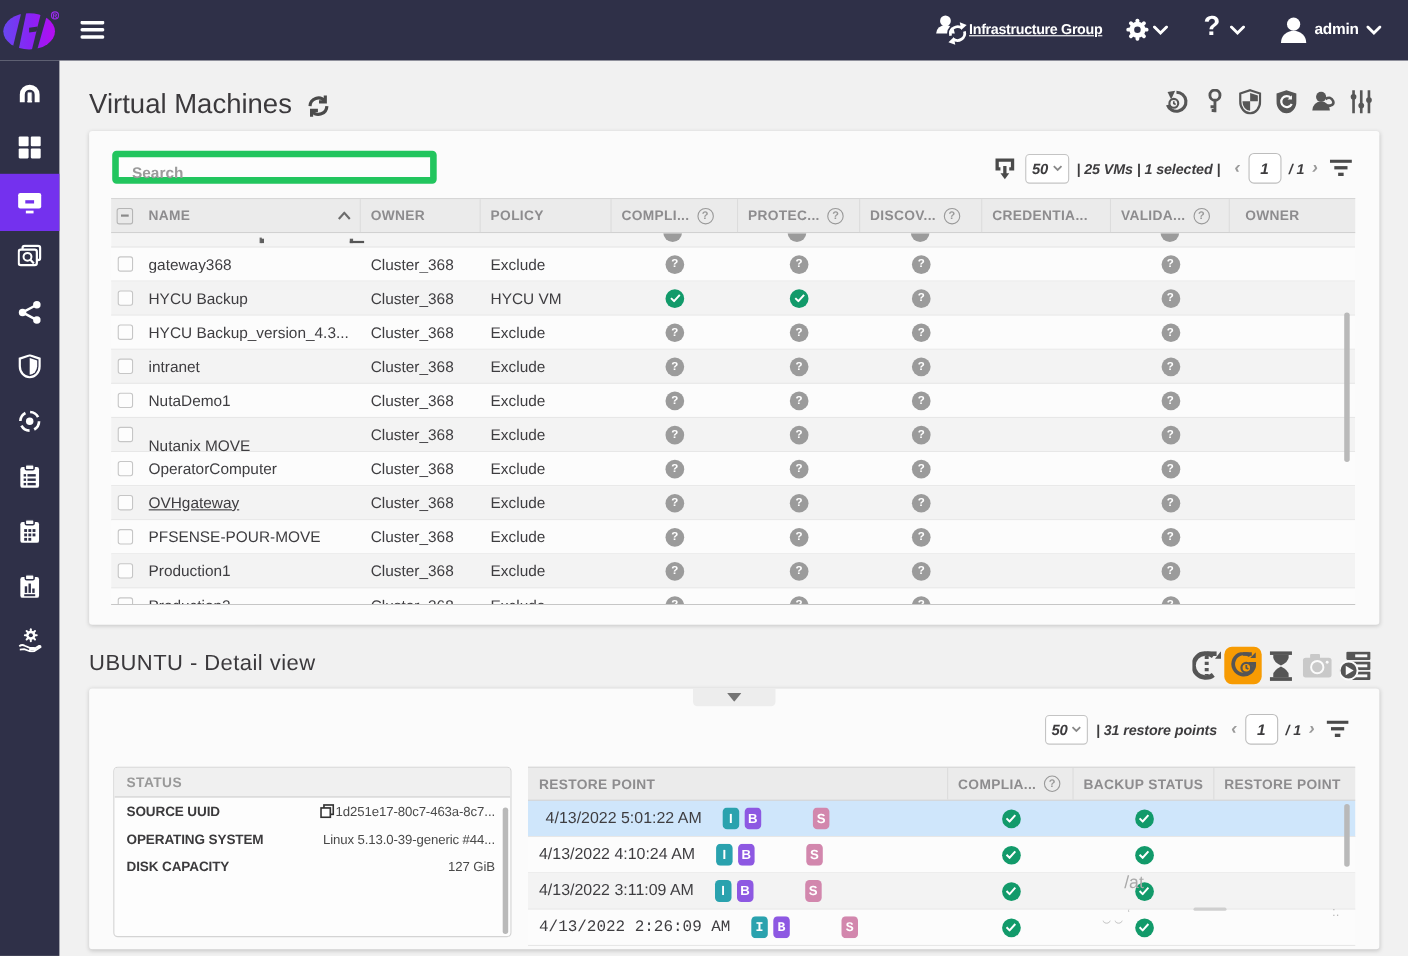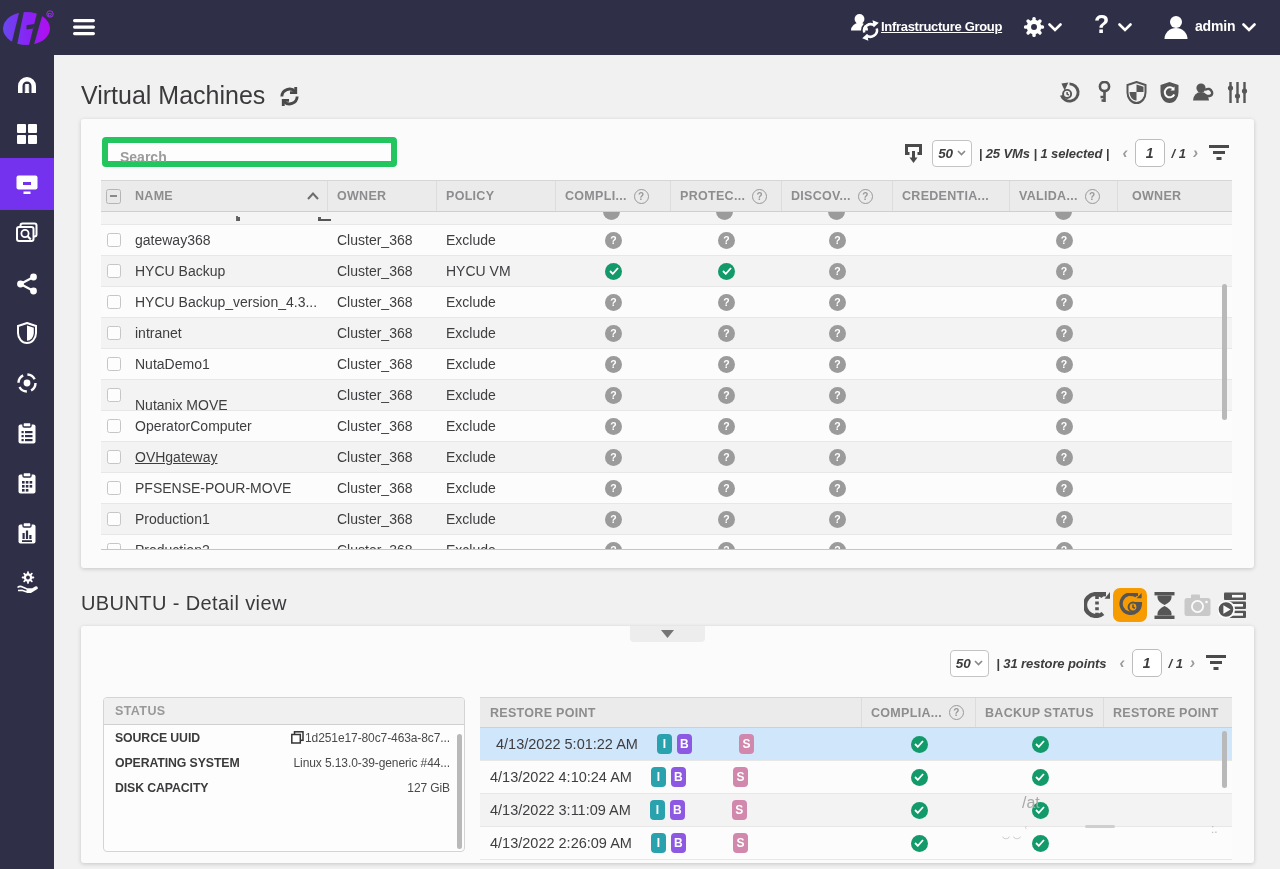--- a/index.html
+++ b/index.html
@@ -759,21 +759,21 @@
           <div class="ccell" style="width:128px;">
             <span class="ok">
               <svg width="10" height="8" viewBox="0 0 10 8">
                 <path d="M1,4 L3.8,6.8 L9,1" stroke="#fff" stroke-width="1.8" fill="none"></path>
               </svg>
             </span>
           </div>
           <div class="ccell" style="width:128px;"></div>
         </div>
         <div class="row" style="height:33px; background:#fcfcfc;">
-          <div class="cell" style="width:382px; padding-left:10px; display:flex; align-items:center; font-size:14.5px;">4/13/2022 2:26:09 AM<span class="bdg bI" style="margin-left:19px;">I</span><span class="bdg bB" style="margin-left:5px;">B</span><span class="bdg bS" style="margin-left:47px;">S</span></div>
+          <div class="cell" style="width:382px; padding-left:10px; display:flex; align-items:center; font-size:14.5px;font-family:Liberation Mono, monospace;">4/13/2022 2:26:09 AM<span class="bdg bI" style="margin-left:19px;">I</span><span class="bdg bB" style="margin-left:5px;">B</span><span class="bdg bS" style="margin-left:47px;">S</span></div>
           <div class="ccell" style="width:114px;">
             <span class="ok">
               <svg width="10" height="8" viewBox="0 0 10 8">
                 <path d="M1,4 L3.8,6.8 L9,1" stroke="#fff" stroke-width="1.8" fill="none"></path>
               </svg>
             </span>
           </div>
           <div class="ccell" style="width:128px;">
             <span class="ok">
               <svg width="10" height="8" viewBox="0 0 10 8">

